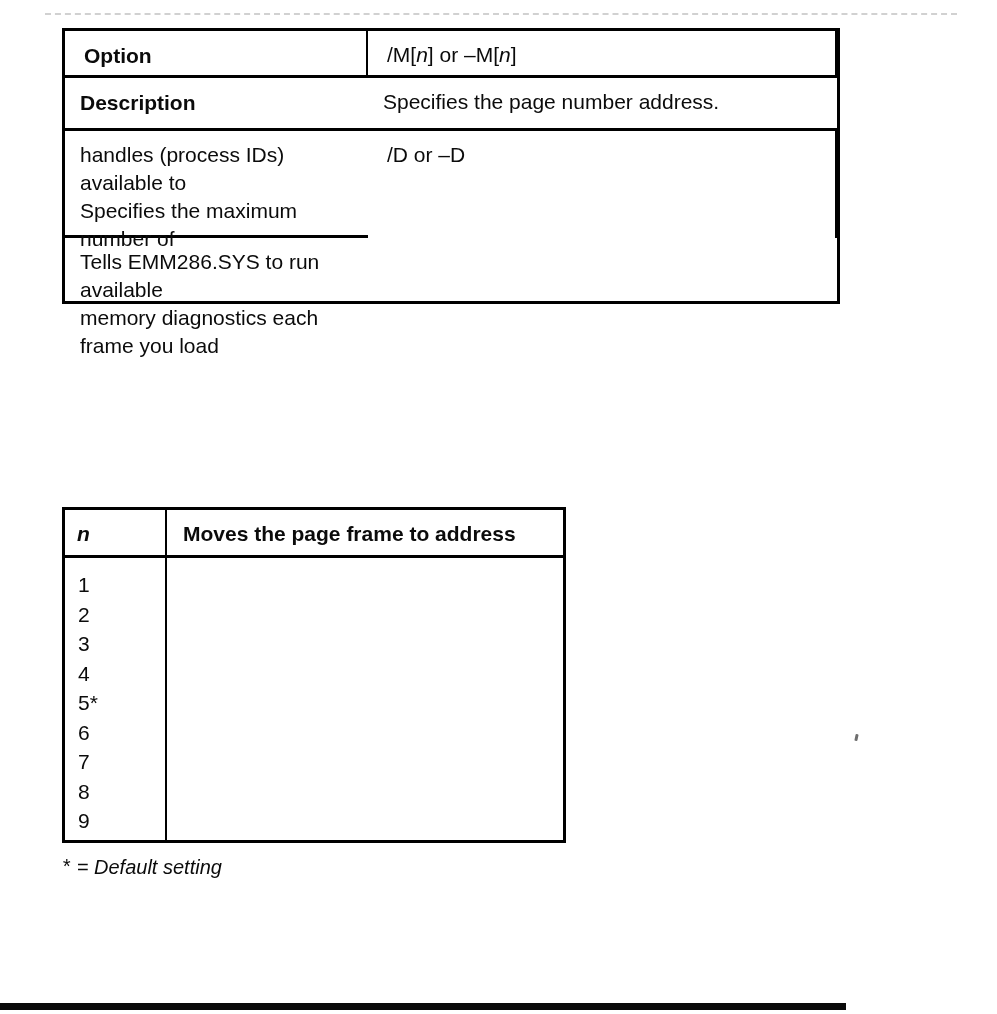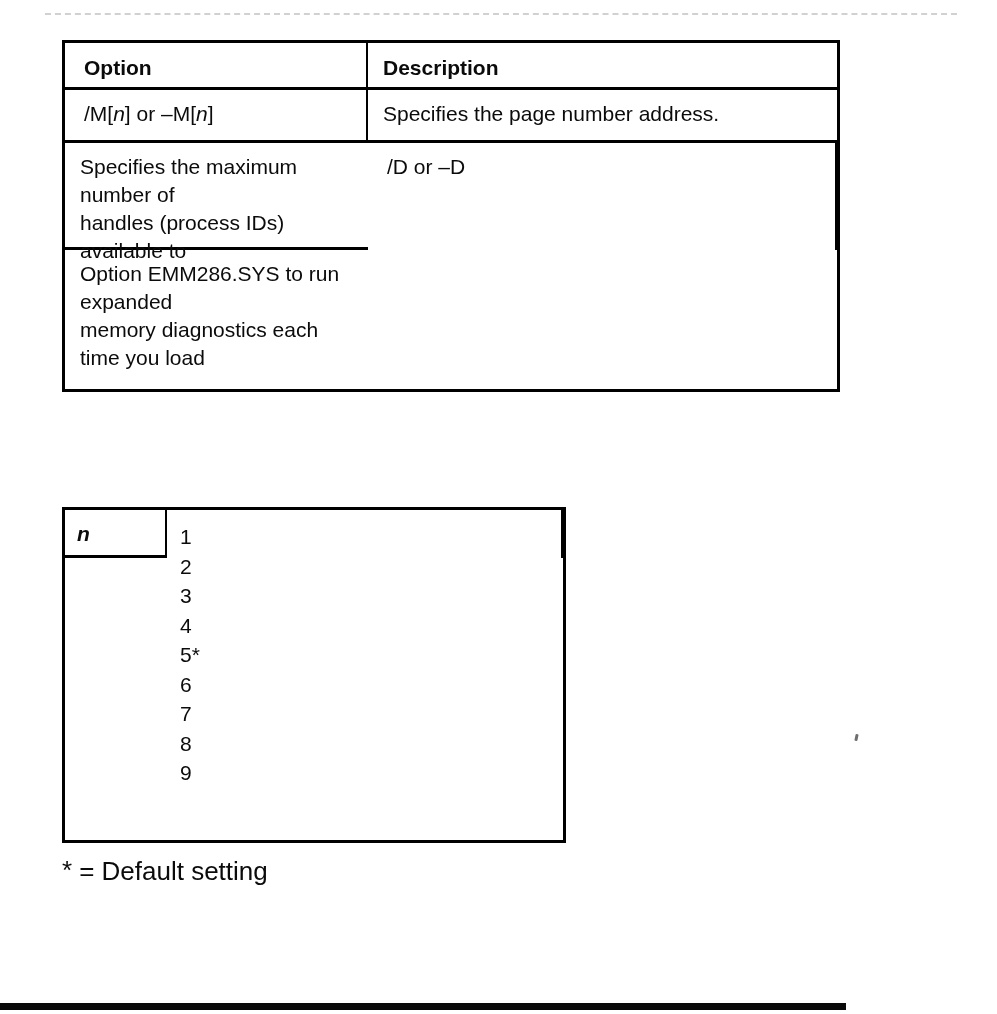--- a/index.html
+++ b/index.html
@@ -14,21 +14,21 @@
   .page { position:absolute; inset:0; background:#ffffff; }
 
   
   .scan-line {
     position:absolute; left:45px; top:13px; width:912px; height:0;
     border-top:2px dashed #c2c2c2; opacity:.75;
   }
 
   
   .options-table {
-    position:absolute; left:62px; top:40px; width:778px; height:352px;
+    position:absolute; left:62px; top:28px; width:778px; height:276px;
     border:3px solid #000;
     display:grid;
     grid-template-columns:303px 1fr;
     grid-template-rows:47px 53px 107px 1fr;
     background:#fff;
   }
   .ot-cell { font-size:21px; line-height:28px; padding:10px 8px 0 19px; border-bottom:3px solid #000; }
   .ot-cell.desc { padding-left:15px; }
   .ot-cell.col1 { border-right:2px solid #000; }
   .ot-cell.hdr { font-weight:700; padding-top:11px; }
@@ -52,59 +52,60 @@
   .at-hdr-label {
     border-bottom:3px solid #000;
     font-size:21px; font-weight:700;
     padding:12px 0 0 16px;
   }
   .at-col-n { border-right:2px solid #000; padding:12px 0 0 13px; }
   .at-col-addr { padding:12px 0 0 16px; }
   .at-line { font-size:21px; line-height:29.5px; }
 
   
-  .footnote { position:absolute; left:62px; top:856px; font-size:26px; }
+  .footnote { position:absolute; left:62px; top:856px; font-size:20px;font-style:italic; }
   .fn-marker { margin-right:7px; position:relative; top:-1px; }
 
   
   .speck { position:absolute; left:855px; top:734px; width:3px; height:7px; background:#4a4a4a; border-radius:1px; transform:rotate(12deg); opacity:.8; }
 
   
   .bottom-rule { position:absolute; left:0; top:1003px; width:846px; height:7px; background:#0a0a0a; }
 </style>
 </head>
 <body>
 
 <div class="page">
 
   <div class="scan-line"></div>
 
   <div class="options-table">
     <div class="ot-cell col1 hdr">Option</div>
+    <div class="ot-cell col1"><span>/M[</span><span class="it">n</span><span>] or –M[</span><span class="it">n</span><span>]</span></div>
+
     <div class="ot-cell desc hdr">Description</div>
-
-    <div class="ot-cell col1"><span>/M[</span><span class="it">n</span><span>] or –M[</span><span class="it">n</span><span>]</span></div>
     <div class="ot-cell desc">
       <div class="desc-line">Specifies the page number address.</div>
     </div>
 
     <div class="ot-cell desc">
+      <div class="desc-line">handles (process IDs) available to</div>
       <div class="desc-line">Specifies the maximum number of</div>
-      <div class="desc-line">handles (process IDs) available to</div>
     </div>
 
     <div class="ot-cell col1 last"><span>/D or –D</span></div>
     <div class="ot-cell desc last">
-      <div class="desc-line">Option EMM286.SYS to run expanded</div>
-      <div class="desc-line">memory diagnostics each time you load</div>
+      <div class="desc-line">Tells EMM286.SYS to run available</div>
+      <div class="desc-line">memory diagnostics each frame you load</div>
     </div>
   </div>
 
   <div class="address-table">
     <div class="at-hdr-n">n</div>
+    <div class="at-hdr-label">Moves the page frame to address</div>
 
     <div class="at-col-n">
       <div class="at-line">1</div>
       <div class="at-line">2</div>
       <div class="at-line">3</div>
       <div class="at-line">4</div>
       <div class="at-line">5*</div>
       <div class="at-line">6</div>
       <div class="at-line">7</div>
       <div class="at-line">8</div>

